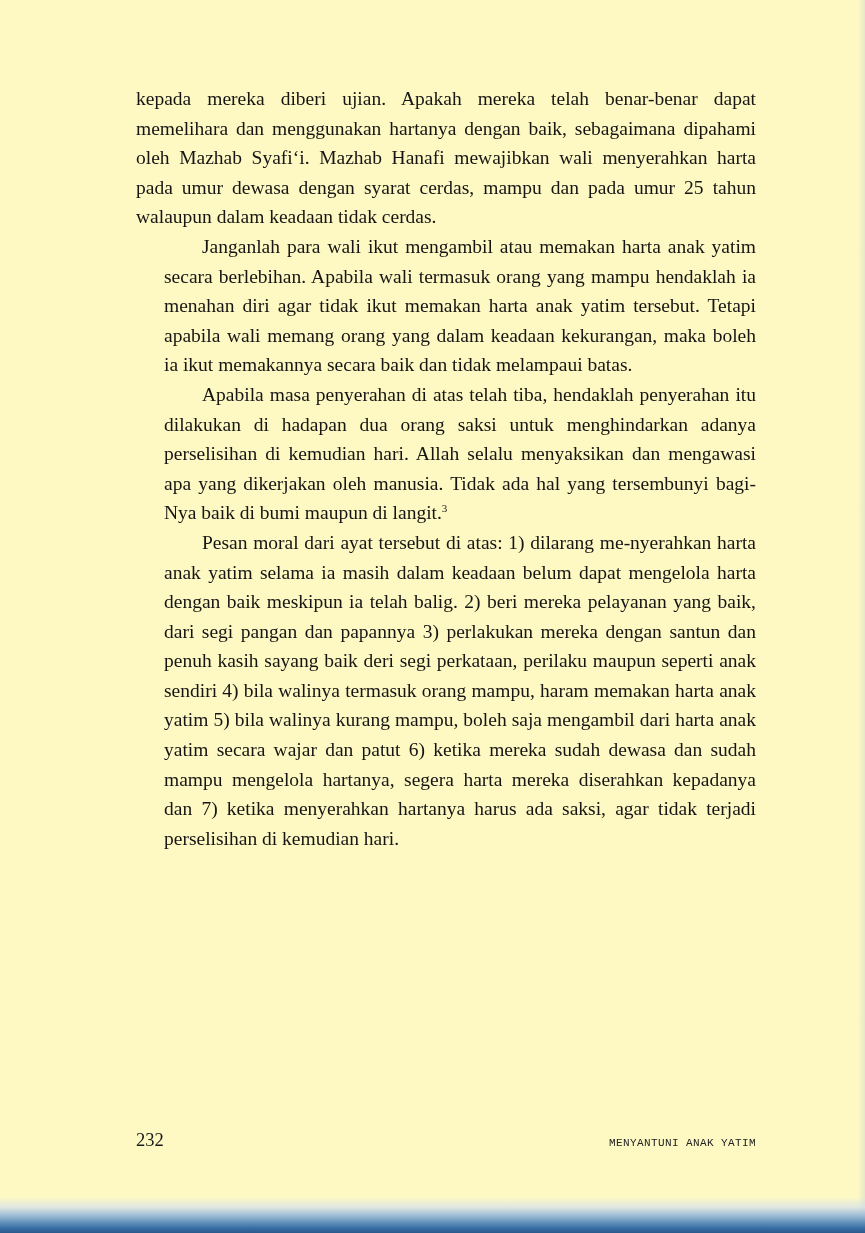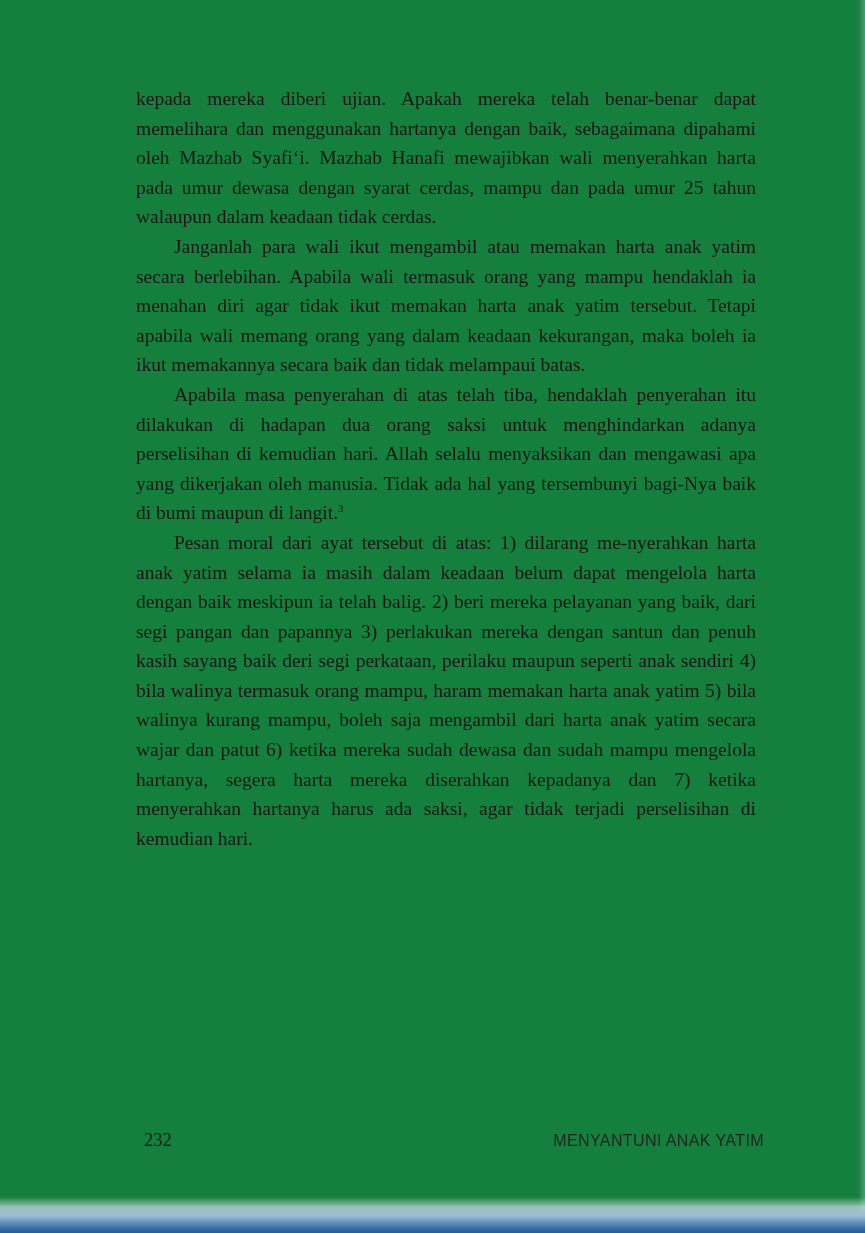--- a/index.html
+++ b/index.html
@@ -10,61 +10,62 @@
   body {
     position: relative;
     width: 865px;
     height: 1233px;
     overflow: hidden;
     font-family: "Liberation Serif", serif;
   }
   .page {
     position: absolute;
     inset: 0;
-    background: #15803d;
+    background: #fef9c3;
   }
   .text-block {
     position: absolute;
     left: 136px;
     top: 84px;
     width: 620px;
     color: #161514;
     font-size: 19.5px;
     line-height: 29.6px;
     text-align: justify;
     text-justify: inter-word;
   }
   .text-block p {
     margin: 0;
   }
   .text-block p.indent {
     text-indent: 38px;
+    margin-left: 28px;
   }
   sup.footnote-ref {
     font-size: 11px;
     line-height: 0;
     vertical-align: super;
   }
   .footer {
     position: absolute;
-    left: 144px;
+    left: 136px;
     width: 620px;
     top: 1130px;
     display: flex;
     justify-content: space-between;
     align-items: baseline;
   }
   .page-number {
     font-family: "Liberation Serif", serif;
     font-size: 18.5px;
     color: #1a1a1a;
   }
   .running-title {
-    font-family: Liberation Sans, sans-serif;
-    font-size: 16px;
+    font-family: Liberation Mono, monospace;
+    font-size: 11px;
     letter-spacing: 0.4px;
     color: #222;
   }
   .right-edge-shade {
     position: absolute;
     top: 0;
     right: 0;
     width: 7px;
     height: 100%;
     background: linear-gradient(to right, rgba(190,205,220,0) 0%, rgba(180,198,216,0.35) 100%);

